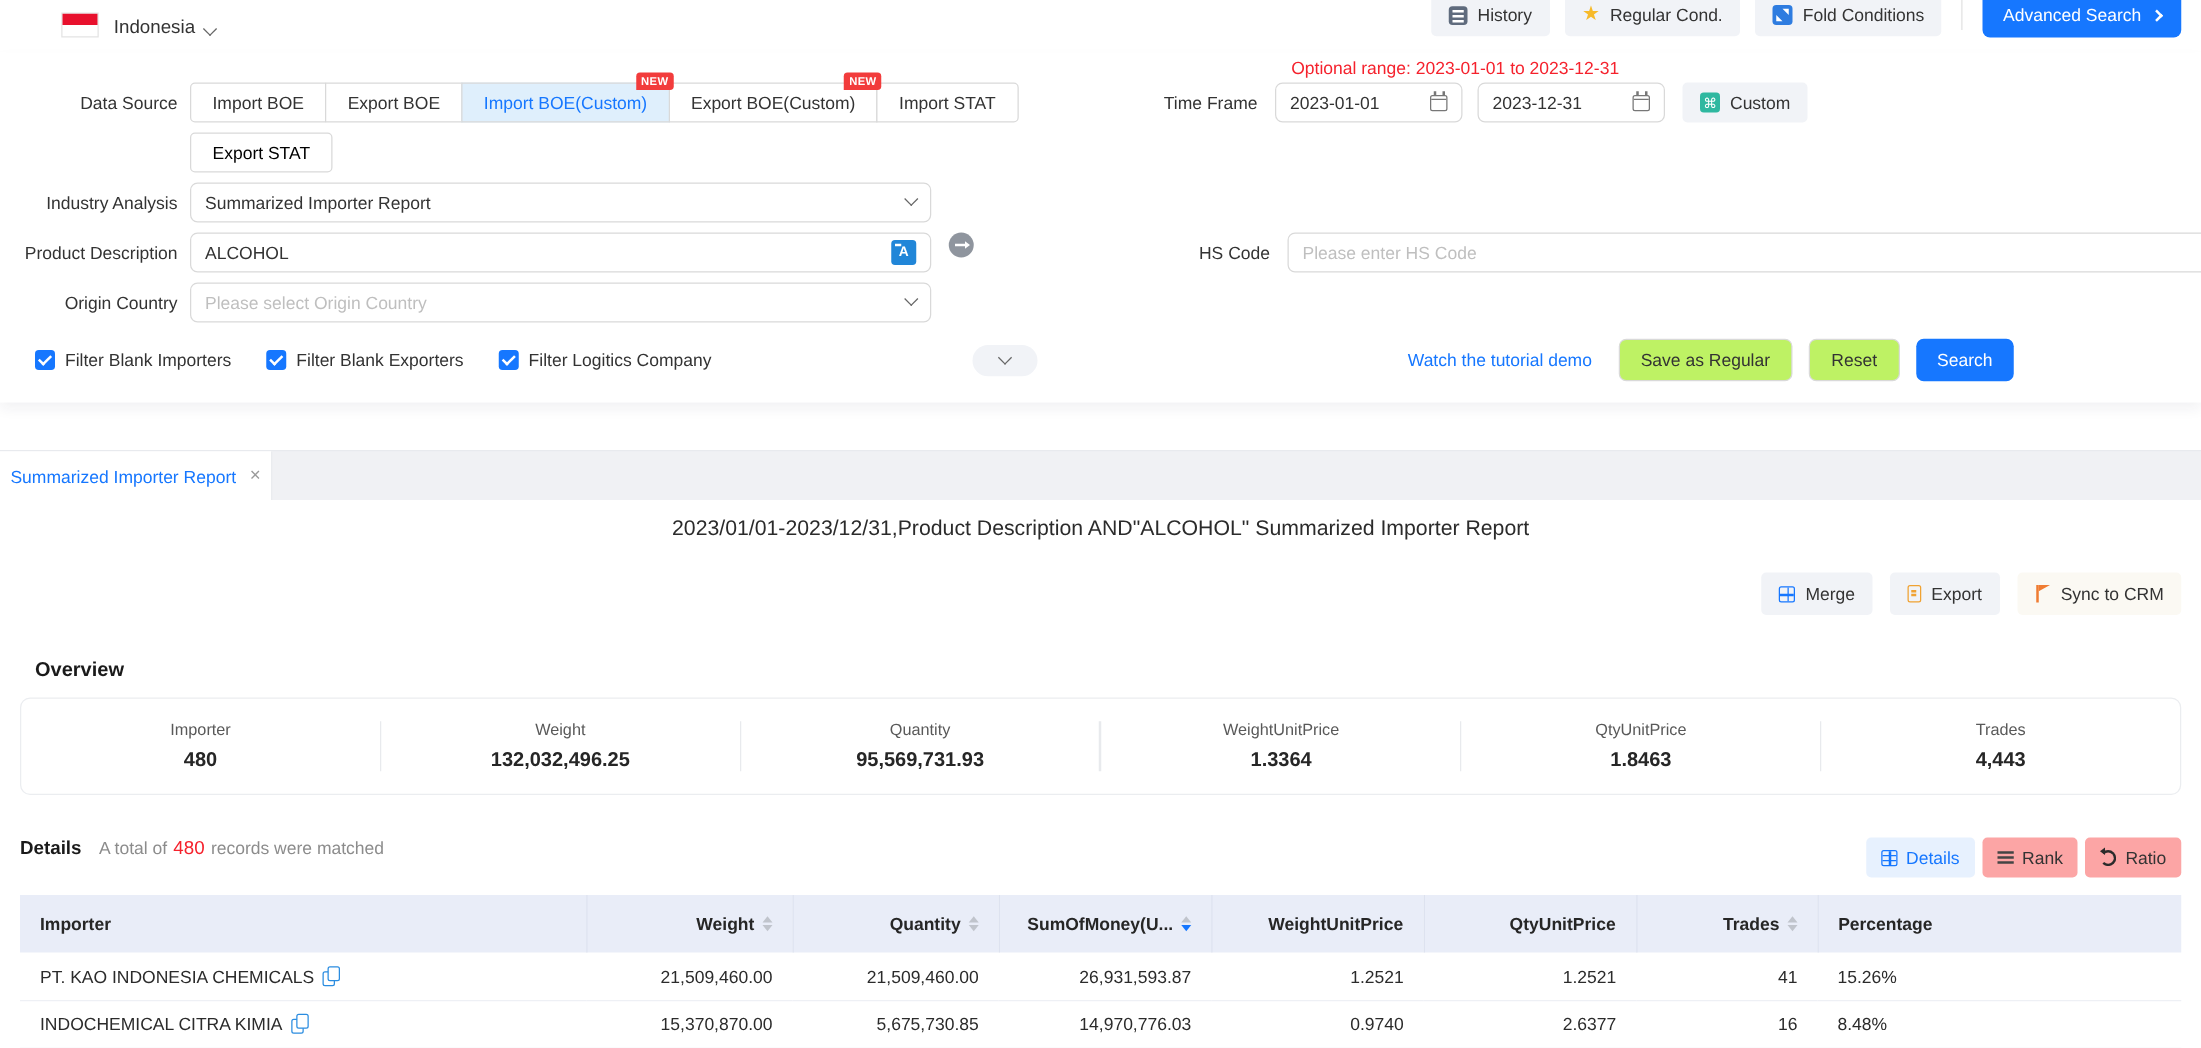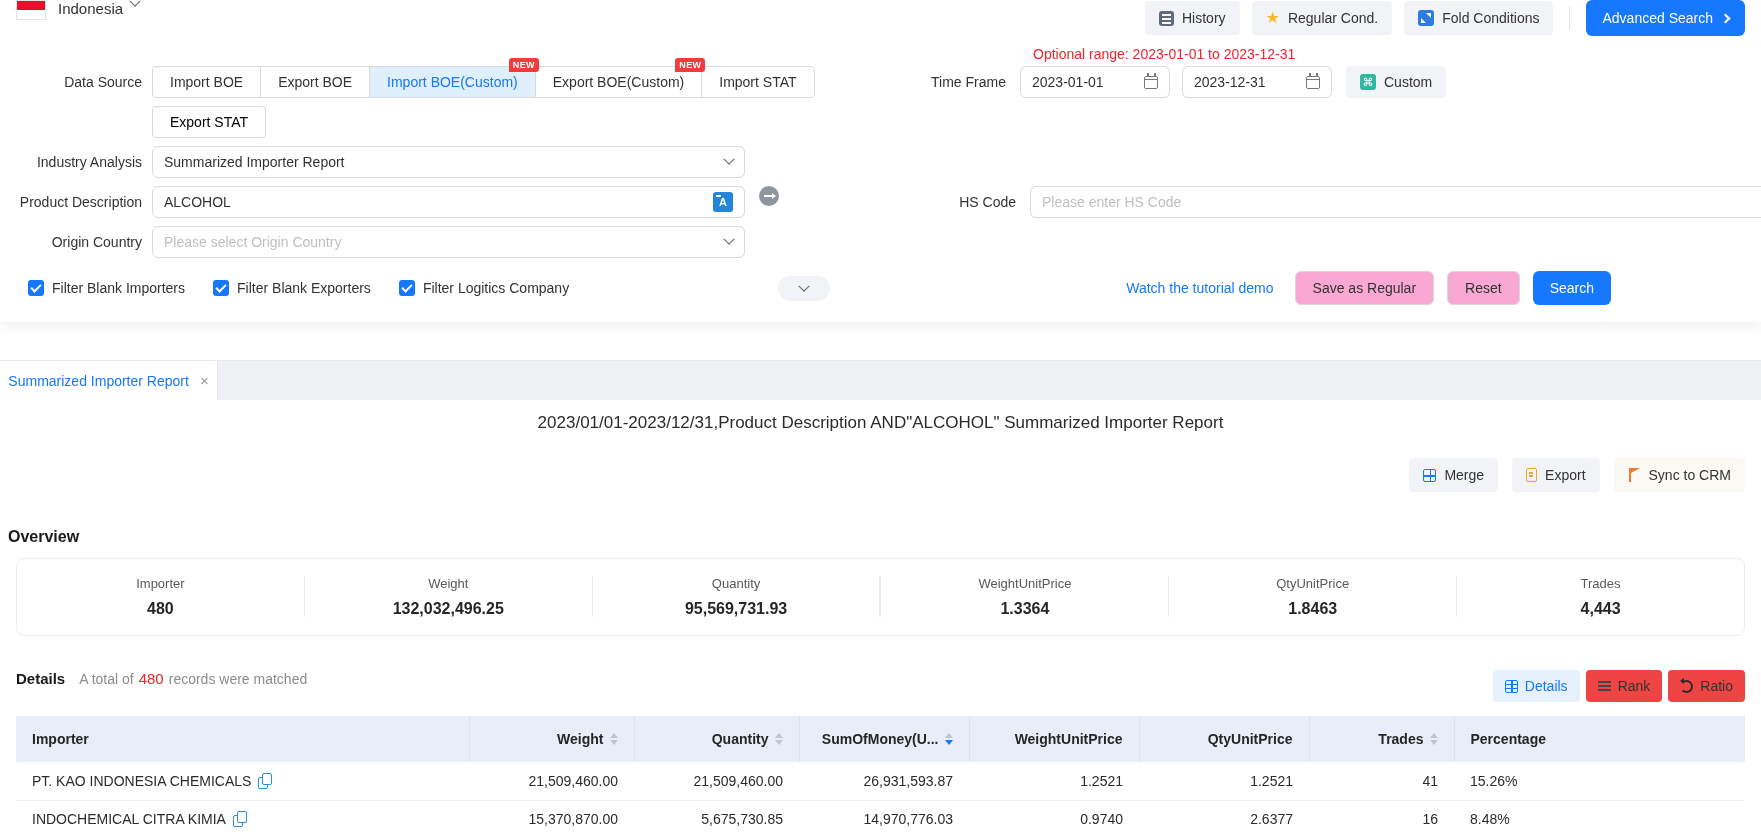--- a/index.html
+++ b/index.html
@@ -1,20 +1,20 @@
 <!DOCTYPE html>
 <html><head>
 <meta charset="utf-8">
 <style>
   * { box-sizing: border-box; margin: 0; padding: 0; }
   html,body { width:1761px; height:838px; overflow:hidden; background:#fff;
     font-family:"Liberation Sans", sans-serif; color:#333; font-size:14px; }
 
   
-  .topbar { height:42px; display:flex; align-items:flex-start; padding:0 16px; background:#fff; }
+  .topbar { height:42px; display:flex; align-items:flex-end; padding:12px 16px; background:#fff;margin-left:33px; }
   .flag { width:30px; height:20px; border:1px solid #e3e3e3; display:inline-block; position:relative; background:#fff; }
   .flag::before { content:""; position:absolute; left:0; top:0; right:0; height:50%; background:#e8112d; }
   .country { font-size:15px; color:#333; margin:0 8px 0 12px; cursor:pointer; }
   .chev { width:8px; height:8px; border-right:1.6px solid #666; border-bottom:1.6px solid #666;
     display:inline-block; transform:rotate(45deg) translate(-2px,-2px); }
   .topbar-right { margin-left:auto; display:flex; align-items:center; gap:12px; }
   .tb-btn { height:34px; padding:0 14px; background:#f1f3f7; border-radius:4px; border:none;
     display:flex; align-items:center; gap:8px; font-size:14px; color:#333; cursor:pointer; font-family:inherit; }
   .vdiv { width:1px; height:24px; background:#e2e2e2; margin:0 4px; }
   .btn-primary { height:36px; padding:0 16px; background:#1677ff; color:#fff; border:none; border-radius:6px;
@@ -75,21 +75,21 @@
   .chk-row { position:relative; display:flex; align-items:center; margin-top:14px; padding-left:28px; height:32px; }
   .chk-item { display:flex; align-items:center; margin-right:28px; cursor:pointer; }
   .cb { width:16px; height:16px; background:#1677ff; border-radius:3px; position:relative; flex:none; }
   .cb::after { content:""; position:absolute; left:5px; top:2px; width:4px; height:8px;
     border-right:2px solid #fff; border-bottom:2px solid #fff; transform:rotate(45deg); }
   .chk-item span.lbl { margin-left:8px; }
   .collapse-pill { position:absolute; left:778px; top:4px; width:52px; height:25px; background:#f1f3f7;
     border-radius:13px; display:flex; align-items:center; justify-content:center; cursor:pointer; border:none; }
   .chk-actions { margin-left:auto; padding-right:150px; display:flex; align-items:center; gap:13px; }
   .link { color:#1677ff; cursor:pointer; margin-right:8px; }
-  .btn-plain { height:34px; padding:0 17px; background:#f9a8d4; border:1px solid #d9d9d9; border-radius:6px;
+  .btn-plain { height:34px; padding:0 17px; background:#bef264; border:1px solid #d9d9d9; border-radius:6px;
     font-size:14px; color:#333; cursor:pointer; font-family:inherit; }
   .btn-search { height:34px; padding:0 17px; background:#1677ff; border:none; border-radius:6px;
     font-size:14px; color:#fff; cursor:pointer; font-family:inherit; }
 
   
   .gap { height:38px; background:#fff; }
   .tabstrip { height:40px; background:#f0f1f4; display:flex; border-top:1px solid #e8eaee; }
   .tabstrip .tab { width:218px; background:#fff; display:flex; align-items:center; justify-content:center; gap:11px;
     color:#1677ff; font-size:14px; cursor:pointer; border-right:1px solid #e4e6ea; }
   .tab-close { color:#9a9a9a; font-size:15px; cursor:pointer; line-height:1; }
@@ -103,33 +103,33 @@
   .merge-i { width:13px; height:13px; border:1.5px solid #1677ff; border-radius:2px; position:relative; }
   .merge-i::before { content:""; position:absolute; left:50%; top:0; bottom:0; width:1.5px; background:#1677ff; }
   .merge-i::after { content:""; position:absolute; top:50%; left:0; right:0; height:1.5px; background:#1677ff; }
   .exp-i { width:11px; height:14px; border:1.5px solid #f0a232; border-radius:2px; position:relative; }
   .exp-i::before { content:""; position:absolute; left:2px; top:3px; width:4px; height:1.5px; background:#f0a232;
     box-shadow:0 3px 0 #f0a232; }
   .sync-i { width:13px; height:14px; position:relative; }
   .sync-i::before { content:""; position:absolute; left:1px; top:0; width:2px; height:14px; background:#f07c32; }
   .sync-i::after { content:""; position:absolute; left:3px; top:0; border-top:5px solid #f07c32; border-right:9px solid transparent;
     border-bottom:0; width:0; height:0; border-left:0; }
-  .overview-head { margin:36px 8px 12px; font-size:16px; font-weight:bold; color:#1a1a1a; }
+  .overview-head { margin:36px 28px 12px; font-size:16px; font-weight:bold; color:#1a1a1a; }
   .stats-card { margin:0 16px; border:1px solid #ebedf0; border-radius:8px; height:78px; display:flex; align-items:center; }
   .stat { flex:1; text-align:center; }
   .stat .s-label { font-size:13px; color:#595959; margin-bottom:9px; }
   .stat .s-value { font-size:16px; font-weight:bold; color:#262626; }
   .stat-div { width:1px; height:40px; background:#e8eaed; flex:none; }
 
   .details-row { margin:34px 16px 14px; display:flex; align-items:flex-start; }
   .details-head { font-size:15px; font-weight:bold; color:#1a1a1a; }
   .match-text { color:#8c8c8c; margin-left:14px; }
   .match-count { color:#f5222d; font-size:15px; padding:0 5px; }
   .view-btns { margin-left:auto; display:flex; gap:6px; }
-  .view-btn { height:32px; padding:0 12px; background:#ef4444; border:none; border-radius:4px; display:flex;
+  .view-btn { height:32px; padding:0 12px; background:#fca5a5; border:none; border-radius:4px; display:flex;
     align-items:center; gap:7px; font-size:14px; color:#333; cursor:pointer; font-family:inherit; }
   .view-btn.active { background:#e7f1fe; color:#1677ff; }
   .grid-i { width:13px; height:13px; border:1.5px solid #1677ff; border-radius:2px; position:relative; }
   .grid-i::before { content:""; position:absolute; left:50%; top:0; bottom:0; width:1.5px; background:#1677ff; }
   .grid-i::after { content:""; position:absolute; top:3px; left:0; right:0; height:1.5px; background:#1677ff; box-shadow:0 4px 0 #1677ff; }
   .rank-i { width:13px; height:12px; position:relative; }
   .rank-i::before { content:""; position:absolute; left:0; top:1px; width:13px; height:2px; background:#444;
     box-shadow:0 4px 0 #444, 0 8px 0 #444; }
   .ratio-i { width:13px; height:13px; border:2px solid #2b2b2b; border-radius:50%; border-left-color:transparent; position:relative; }
   .ratio-i::after { content:""; position:absolute; top:-4px; left:-2px; border-right:4px solid #2b2b2b;

